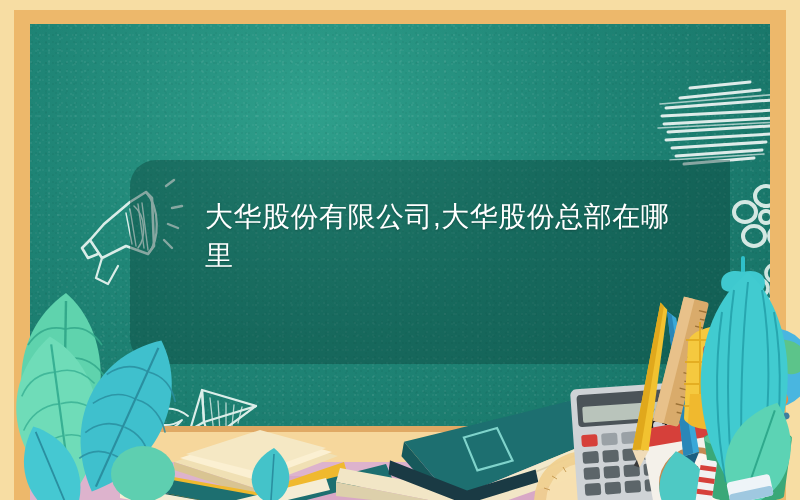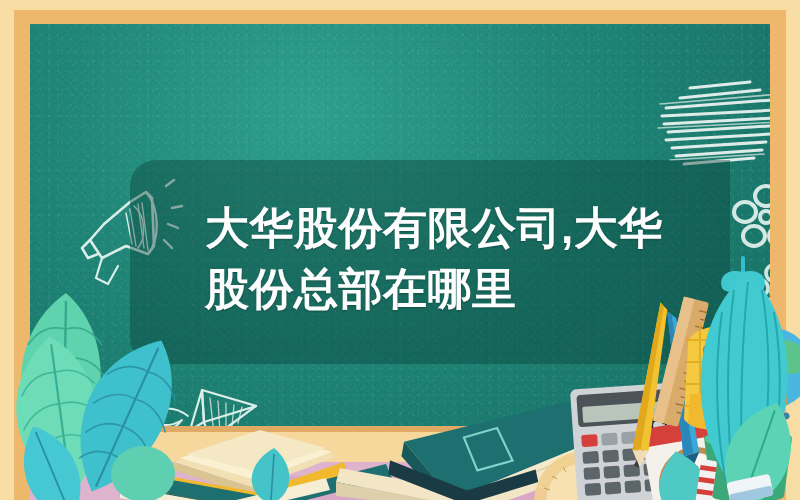--- a/index.html
+++ b/index.html
@@ -97,22 +97,22 @@
     height: 204px;
     background: rgba(9, 62, 56, .40);
     border-radius: 26px 0 0 26px;
   }
   .headline {
     position: absolute;
     left: 175px;
     top: 174px;
     width: 470px;
     color: #ffffff;
-    font-size: 44px;
-    font-weight: bold;
+    font-size: 28px;
+    font-weight: normal;
     line-height: 1.38;
     letter-spacing: .5px;
     text-shadow: 0 1px 2px rgba(0,0,0,.25);
     white-space: pre-wrap;
   }
 
   
   .chalk { position: absolute; pointer-events: none; }
   .chalk svg { display: block; }
 

